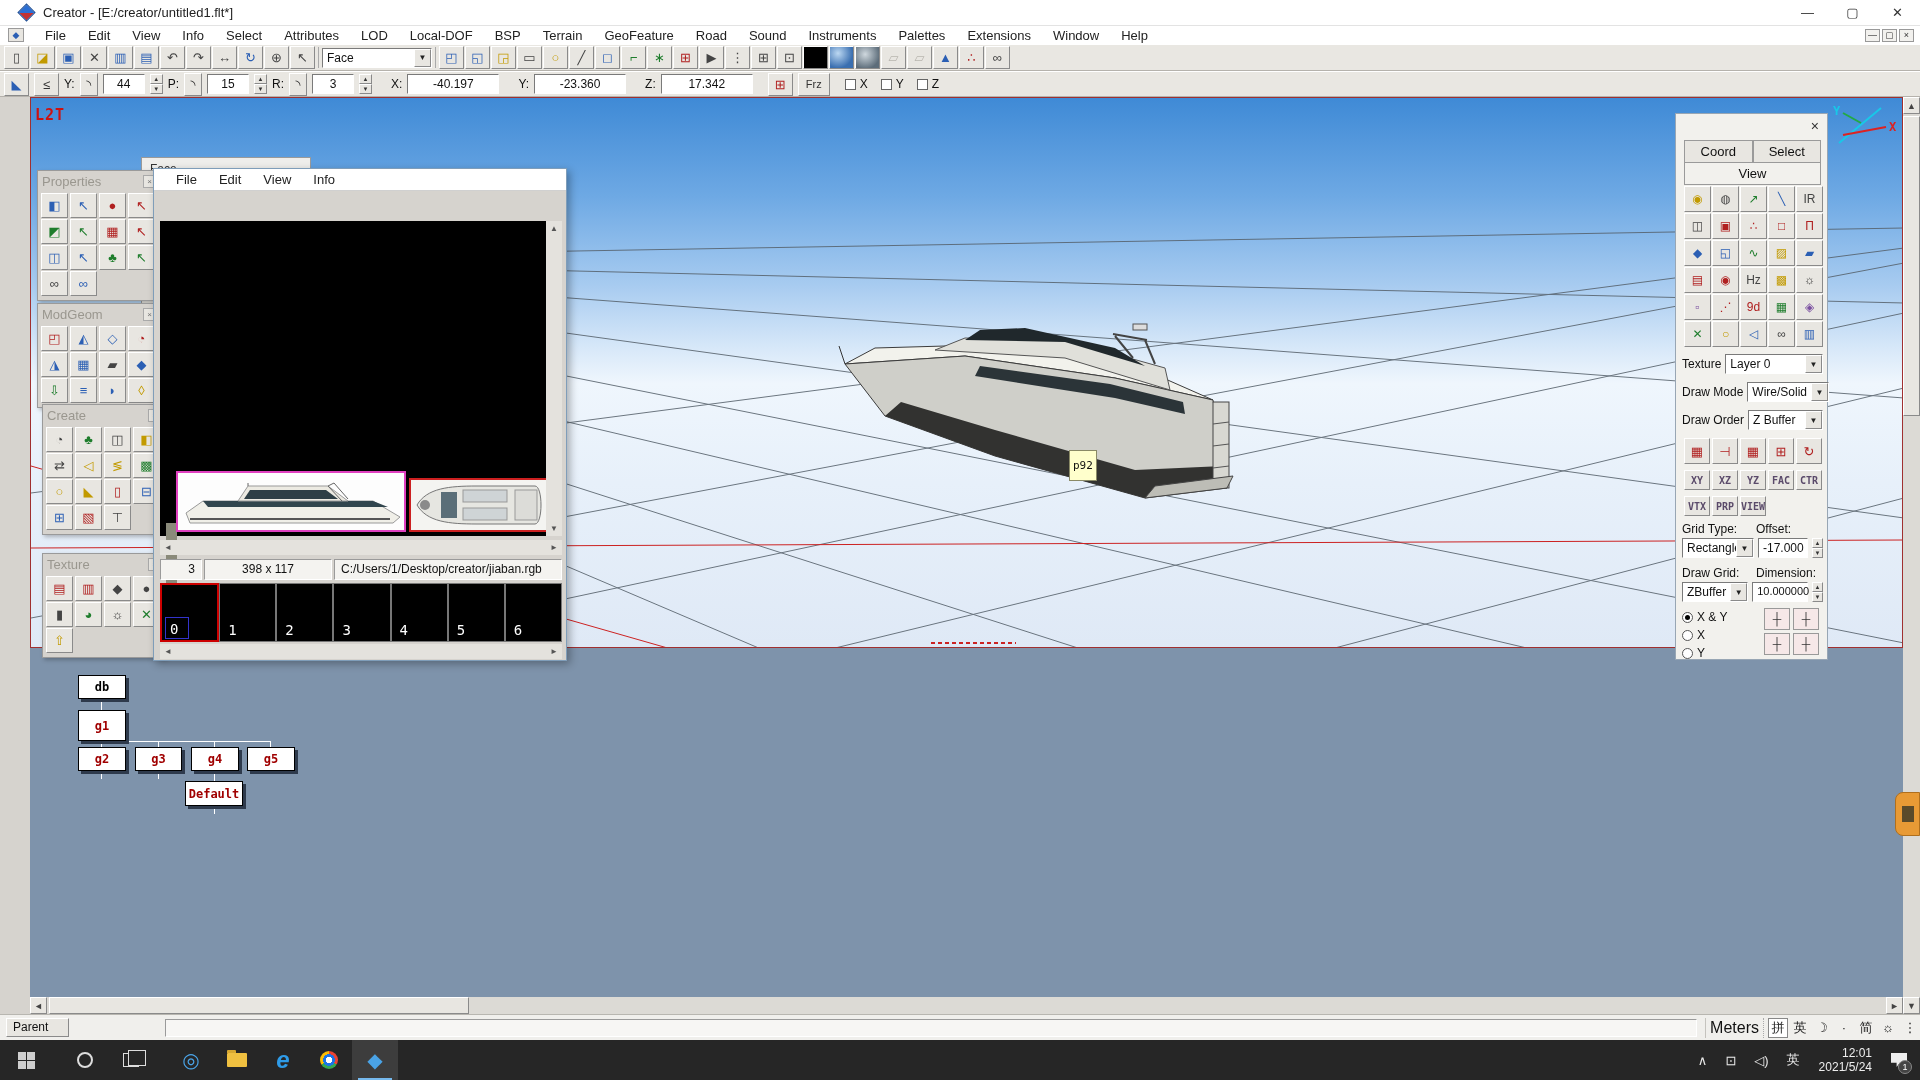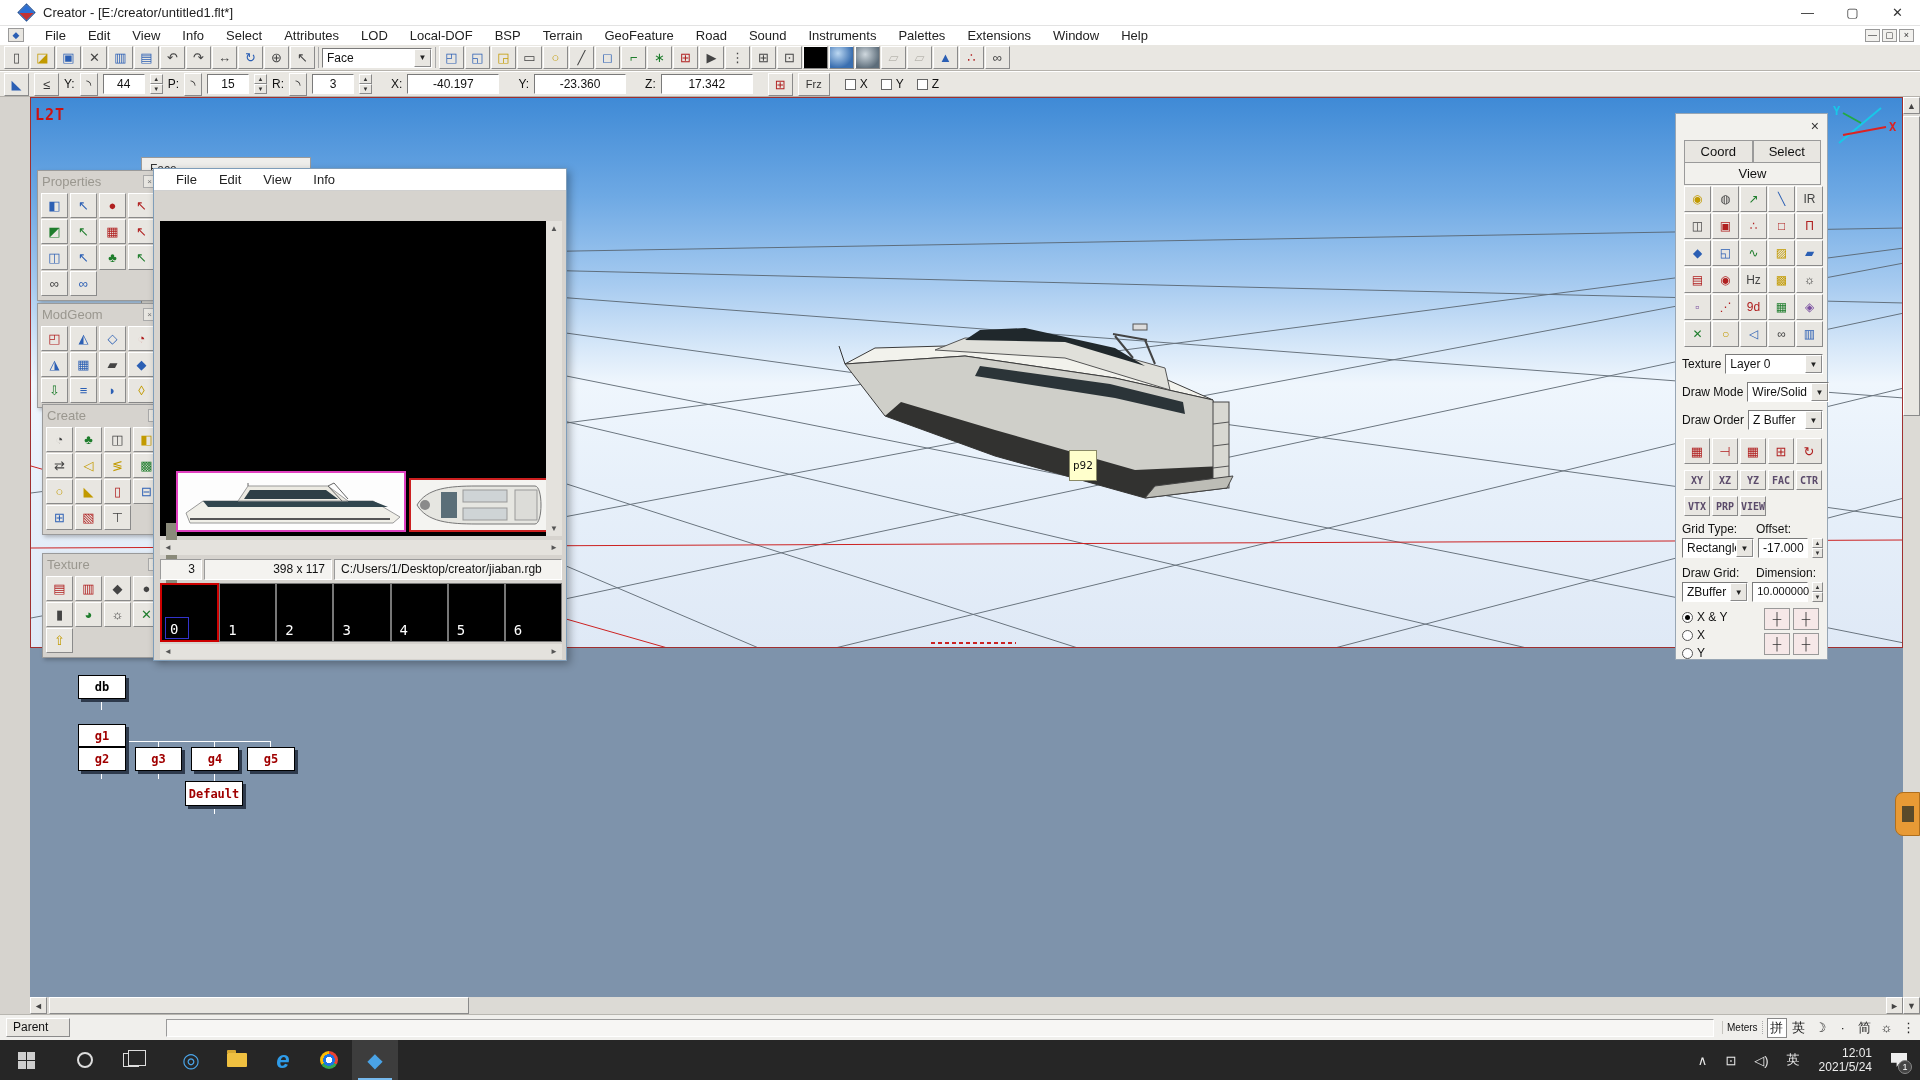--- a/index.html
+++ b/index.html
@@ -91,21 +91,21 @@
 .rgrids{position:absolute;left:8px;display:flex;gap:2px}
 .rgrids .icon-btn{width:26px;height:26px}
 .pbtn{width:26px;height:20px;background:#e8e6e1;border:1px solid;border-color:#fff #8a8a8a #8a8a8a #fff;font-family:"DejaVu Sans Mono",monospace;font-size:10px;font-weight:bold;color:#5a4a6a;display:inline-flex;align-items:center;justify-content:center}
 .radio{width:11px;height:11px;border:1px solid #555;border-radius:50%;background:#fff;display:inline-block;position:relative;flex:none}
 .radio.on::after{content:"";position:absolute;left:2px;top:2px;width:5px;height:5px;border-radius:50%;background:#000}
 .quad{width:26px;height:22px;background:#f6e8e8;border:1px solid #999;display:flex;align-items:center;justify-content:center;color:#333;font-size:12px}
 
 #statusbar{position:absolute;left:0;top:1014px;width:1920px;height:26px;background:#f0efec;border-top:1px solid #b8b6b0;display:flex;align-items:center}
 #statusbar .parent-btn{margin-left:6px;width:64px;height:19px;background:#e8e6e1;border:1px solid;border-color:#fff #8a8a8a #8a8a8a #fff;font-size:12px;padding:1px 6px}
 #statusbar .long-field{margin-left:96px;width:1548px;height:18px;background:#f7f6f4;border:1px solid;border-color:#9a9a9a #fff #fff #9a9a9a}
-#statusbar .units{margin-left:8px;font-size:10px;padding:1px 4px;border-left:1px solid #c5c3be;border-right:1px dotted #aaa}
+#statusbar .units{margin-left:8px;font-size:16px;padding:1px 4px;border-left:1px solid #c5c3be;border-right:1px dotted #aaa}
 .ime{display:flex;align-items:center;gap:2px;margin-left:4px}
 .ime span{min-width:20px;height:20px;display:inline-flex;align-items:center;justify-content:center;font-size:13px;color:#222}
 .ime .boxed{border:1px solid #888;background:#fff}
 #taskbar{position:absolute;left:0;top:1040px;width:1920px;height:40px;background:#262626;display:flex;align-items:center;color:#eee}
 .tb-start{width:52px;height:40px;display:flex;align-items:center;justify-content:center}
 .winlogo{display:grid;grid-template-columns:8px 8px;grid-template-rows:8px 8px;gap:1px}
 .winlogo i{background:#cfcfcf}
 .tb-search{width:330px;height:40px;background:#fff;border:1px solid #777;display:flex;align-items:center;gap:8px;padding:0 10px;color:#555}
 .lens{width:12px;height:12px;border:2px solid #555;border-radius:50%;position:relative;flex:none}
 .lens::after{content:"";position:absolute;width:6px;height:2px;background:#555;transform:rotate(45deg);left:9px;top:11px}
@@ -319,21 +319,21 @@
     <div class="hline" style="left:71px;top:93px;width:170px" data-name="hierarchy-link"></div>
     <div class="vline" style="left:71px;top:93px;height:6px" data-name="hierarchy-link"></div>
     <div class="vline" style="left:128px;top:93px;height:6px" data-name="hierarchy-link"></div>
     <div class="vline" style="left:184px;top:93px;height:6px" data-name="hierarchy-link"></div>
     <div class="vline" style="left:240px;top:93px;height:6px" data-name="hierarchy-link"></div>
     <div class="vline" style="left:71px;top:123px;height:8px" data-name="hierarchy-link"></div>
     <div class="vline" style="left:128px;top:123px;height:8px" data-name="hierarchy-link"></div>
     <div class="vline" style="left:184px;top:123px;height:10px" data-name="hierarchy-link"></div>
     <div class="vline" style="left:184px;top:158px;height:8px" data-name="hierarchy-link"></div>
     <div class="node root" style="left:48px;top:27px;width:48px;height:24px" data-name="hierarchy-node-db">db</div>
-    <div class="node" style="left:48px;top:76px;width:48px;height:23px" data-name="hierarchy-node-g1">g1</div>
+    <div class="node" style="left:48px;top:62px;width:48px;height:31px" data-name="hierarchy-node-g1">g1</div>
     <div class="node" style="left:48px;top:99px;width:48px;height:24px" data-name="hierarchy-node-g2">g2</div>
     <div class="node" style="left:105px;top:99px;width:47px;height:24px" data-name="hierarchy-node-g3">g3</div>
     <div class="node" style="left:161px;top:99px;width:48px;height:24px" data-name="hierarchy-node-g4">g4</div>
     <div class="node" style="left:217px;top:99px;width:48px;height:24px" data-name="hierarchy-node-g5">g5</div>
     <div class="node" style="left:155px;top:133px;width:58px;height:25px" data-name="hierarchy-node-default">Default</div>
   </div>
 
   <div class="scroll" style="left:30px;top:997px;width:1873px;height:17px" data-name="horizontal-scrollbar">
     <span class="sarr" data-name="scroll-left-arrow">◄</span>
     <span class="sthumb" style="width:420px;margin-left:2px" data-name="scroll-thumb"></span>
@@ -481,21 +481,21 @@
     <div id="pv-vscroll" data-name="preview-vertical-scrollbar">
       <span class="sarr" data-name="scroll-up-arrow">▲</span>
       <span class="sarr" data-name="scroll-down-arrow">▼</span>
     </div>
     <div class="pscroll" style="top:371px" data-name="preview-horizontal-scrollbar">
       <span class="sarr" data-name="scroll-left-arrow">◄</span>
       <span class="sarr" data-name="scroll-right-arrow">►</span>
     </div>
     <div class="pstat" data-name="palette-status-bar">
       <div style="width:42px;text-align:right" data-name="texture-index">3</div>
-      <div style="width:128px;text-align:right" data-name="texture-size">398 x 117</div>
+      <div style="width:128px;text-align:center" data-name="texture-size">398 x 117</div>
       <div style="flex:1" data-name="texture-path">C:/Users/1/Desktop/creator/jiaban.rgb</div>
     </div>
     <div id="slots" data-name="texture-slot-row">
         <div class="slot" data-name="texture-slot">0</div>
         <div class="slot" data-name="texture-slot">1</div>
         <div class="slot" data-name="texture-slot">2</div>
         <div class="slot" data-name="texture-slot">3</div>
         <div class="slot" data-name="texture-slot">4</div>
         <div class="slot" data-name="texture-slot">5</div>
         <div class="slot" data-name="texture-slot">6</div>

